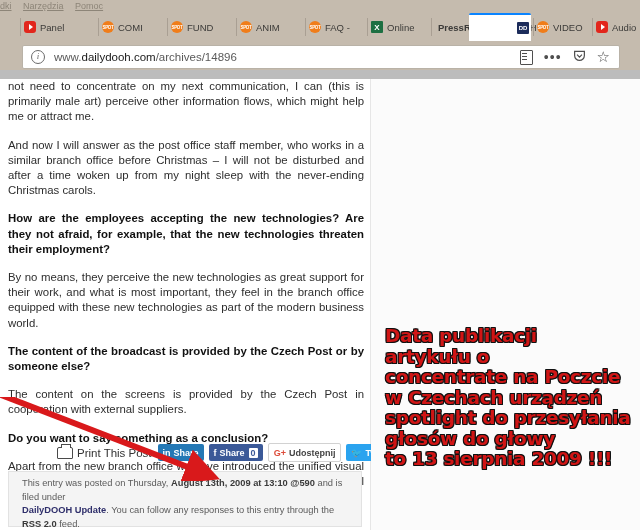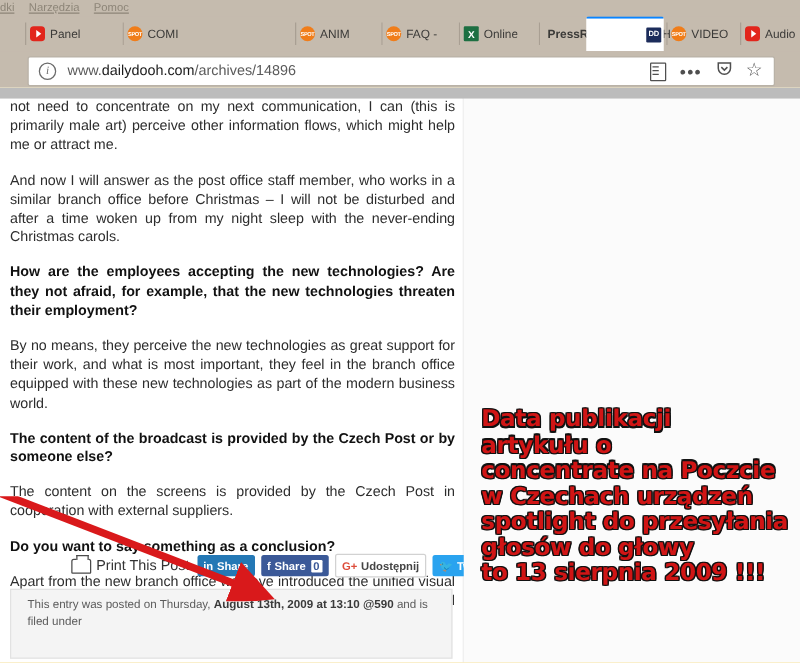--- a/index.html
+++ b/index.html
@@ -2,21 +2,21 @@
 <html><head>
 <meta charset="utf-8">
 <style>
   html,body{margin:0;padding:0;}
   body{
     width:640px;height:530px;overflow:hidden;
     background:#ffffff;
     font-family:"Liberation Sans","DejaVu Sans",sans-serif;
     -webkit-font-smoothing:antialiased;
   }
-  #app{position:relative;width:640px;height:530px;overflow:hidden;background:#eab308;}
+  #app{position:relative;width:640px;height:530px;overflow:hidden;background:#701a75;}
 
   
   .chrome{position:absolute;left:0;top:0;width:640px;height:70px;background:#c5bbae;}
   .menubar{position:absolute;left:0;top:0;width:640px;height:13px;
            background:#c5bbae;color:#8d8578;font-size:9px;line-height:13px;
            white-space:nowrap;overflow:hidden;}
   .menubar span{margin-right:9px;}
   .menubar .mi{text-decoration:underline;}
 
   .tabstrip{position:absolute;left:0;top:13px;width:640px;height:28px;background:#c5bbae;overflow:hidden;}
@@ -133,20 +133,25 @@
         <span class="fav fav-yt"></span>
         <span class="tab-label">Panel</span>
       </div>
 
       <div class="tab" style="left:98px;width:67px;">
         <span class="sep"></span>
         <span class="fav fav-orange">SPOT</span>
         <span class="tab-label">COMI</span>
       </div>
 
+      <div class="tab" style="left:167px;width:67px;">
+        <span class="sep"></span>
+        <span class="fav fav-orange">SPOT</span>
+        <span class="tab-label">FUND</span>
+      </div>
 
       <div class="tab" style="left:236px;width:67px;">
         <span class="sep"></span>
         <span class="fav fav-orange">SPOT</span>
         <span class="tab-label">ANIM</span>
       </div>
 
       <div class="tab" style="left:305px;width:60px;">
         <span class="sep"></span>
         <span class="fav fav-orange">SPOT</span>
@@ -244,20 +249,21 @@
           <span>Udostępnij</span>
         </span>
         <span class="btn btn-tw">
           <span class="g">🐦</span>
           <span>Tweet</span>
         </span>
       </div>
 
       <div class="metabox">
         <p class="l1"><span>This entry was posted on Thursday, </span><span class="dark">August 13th, 2009 at 13:10 @590</span><span> and is filed under</span></p>
+        <p class="l2"><b>DailyDOOH Update</b><span>. You can follow any responses to this entry through the </span><span class="dark">RSS 2.0</span><span> feed.</span></p>
 
       </div>
 
       <svg class="arrow" viewBox="0 0 220 84">
         <defs>
           <marker id="ah" markerWidth="6" markerHeight="6" refX="1.2" refY="3" orient="auto">
             <path d="M0,0 L6,3 L0,6 z" fill="#d9191b"></path>
           </marker>
         </defs>
         <line x1="-4" y1="-4" x2="193" y2="72" stroke="#d9191b" stroke-width="6" marker-end="url(#ah)"></line>

